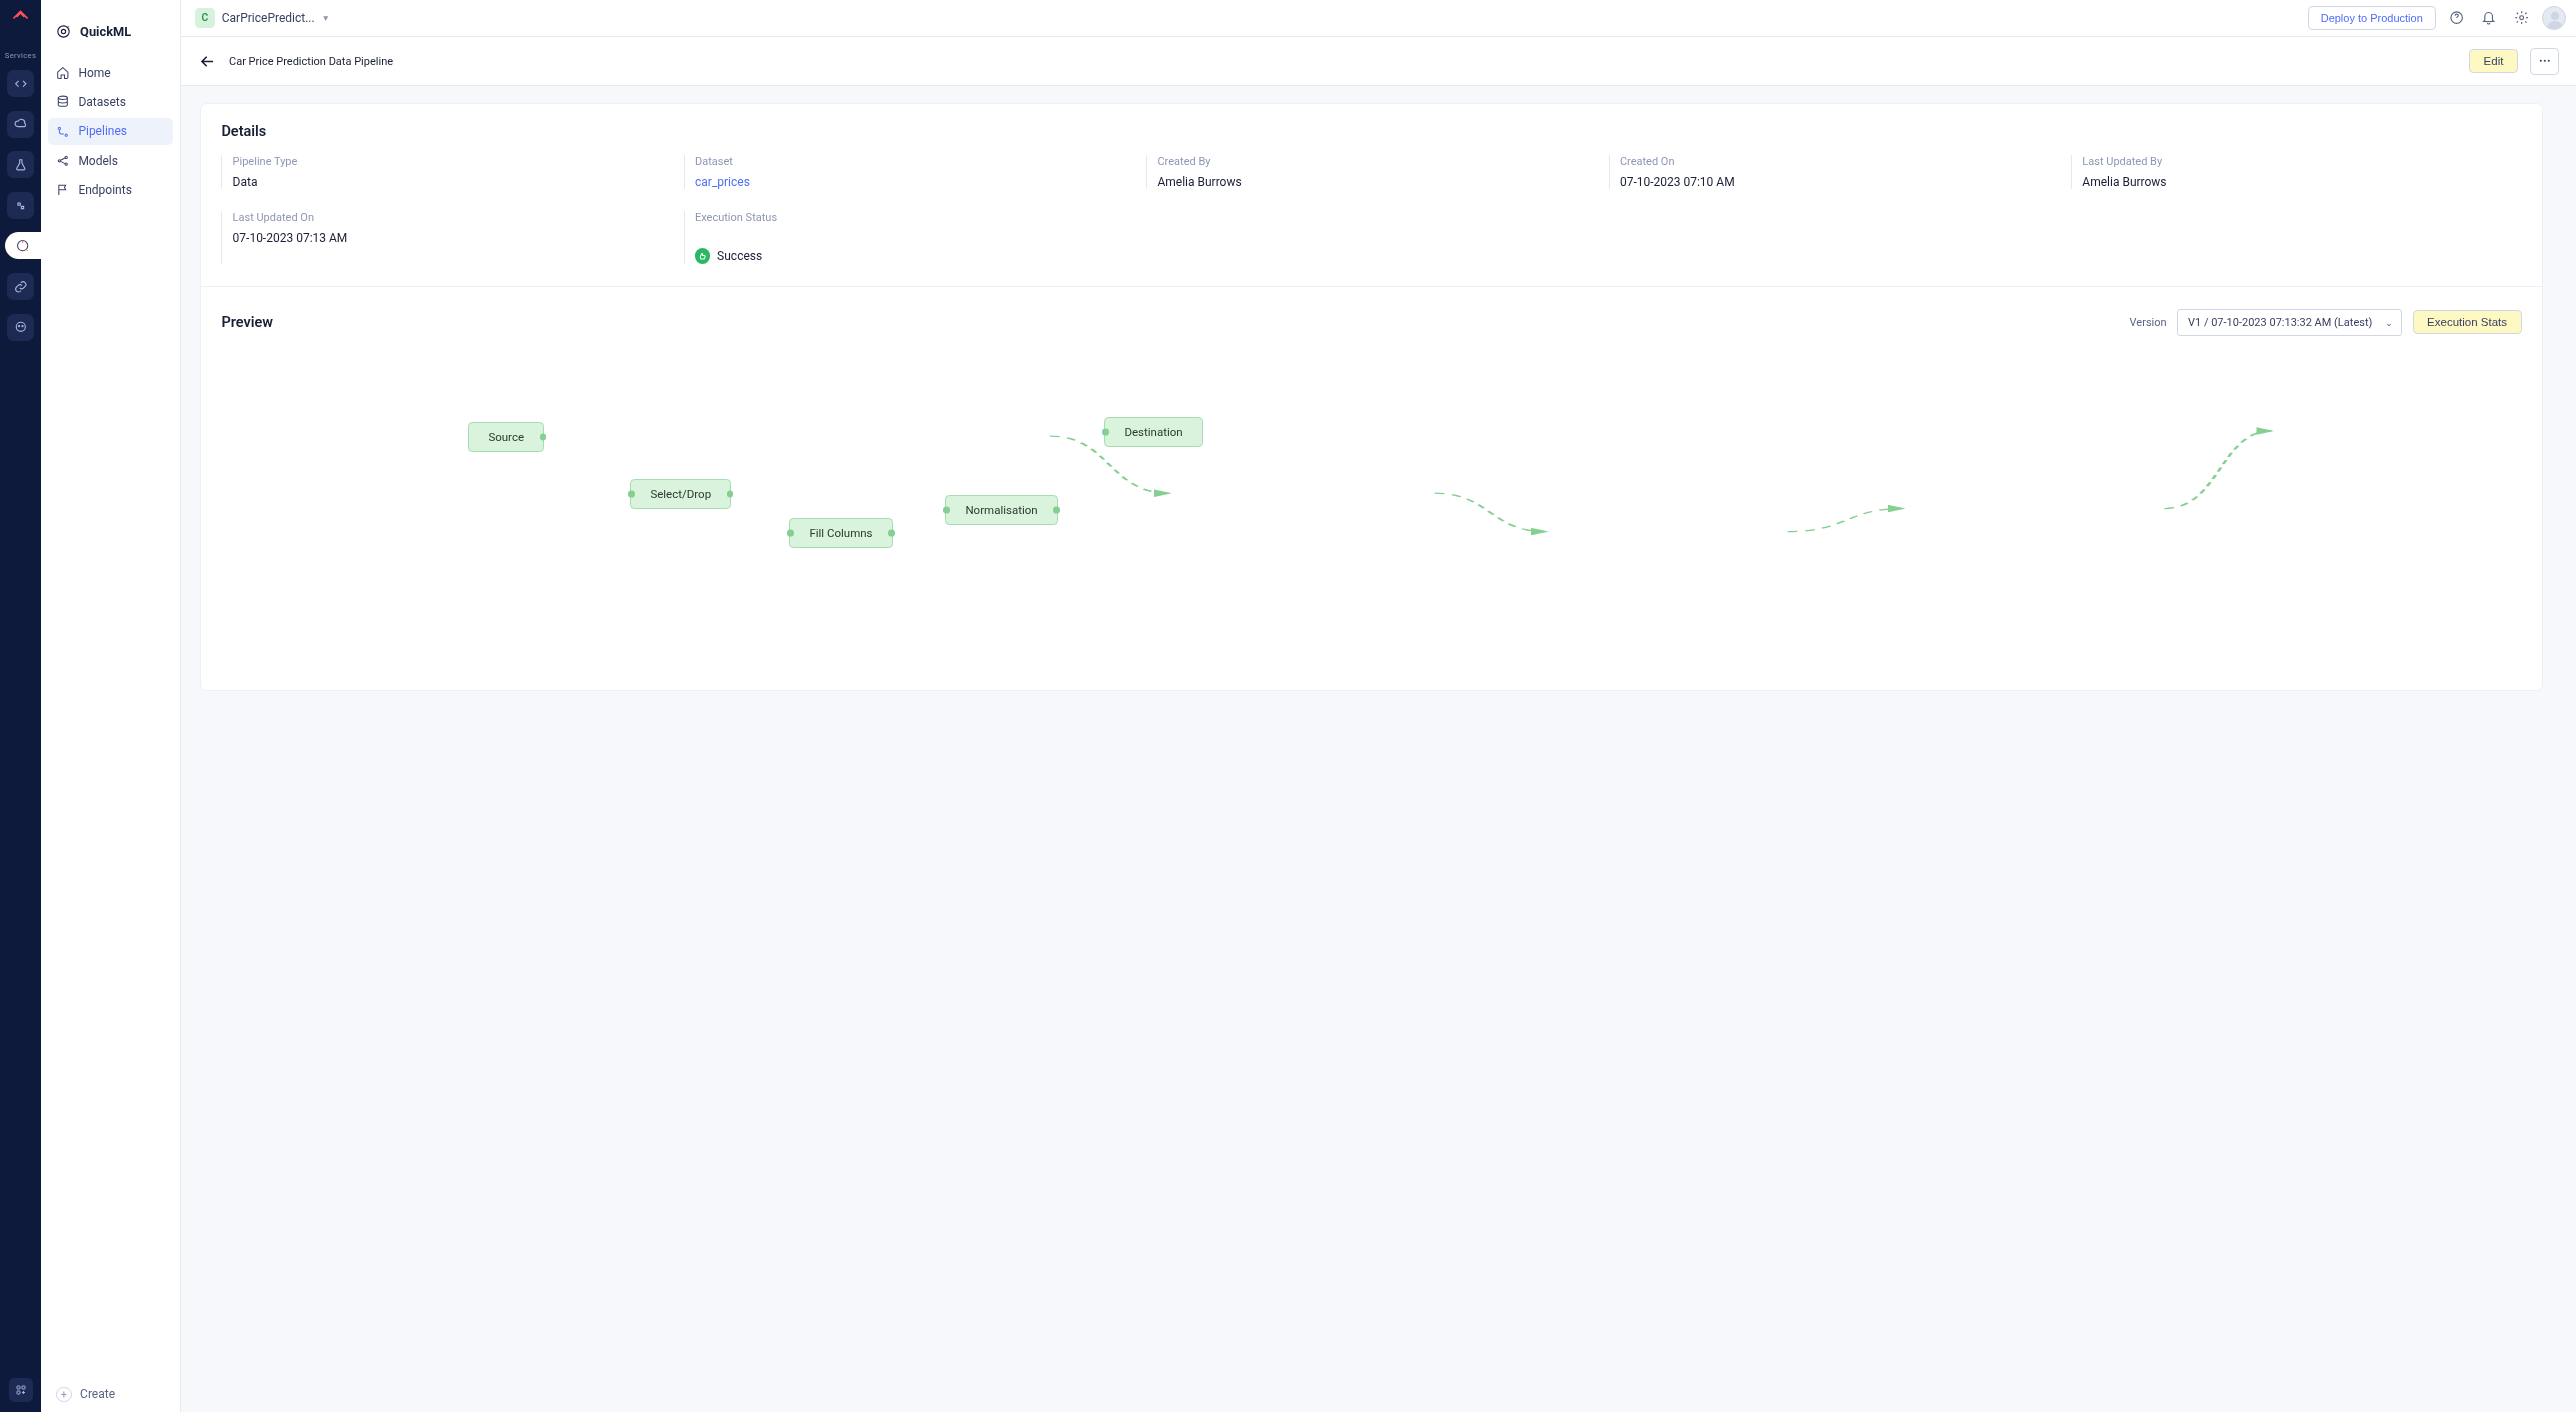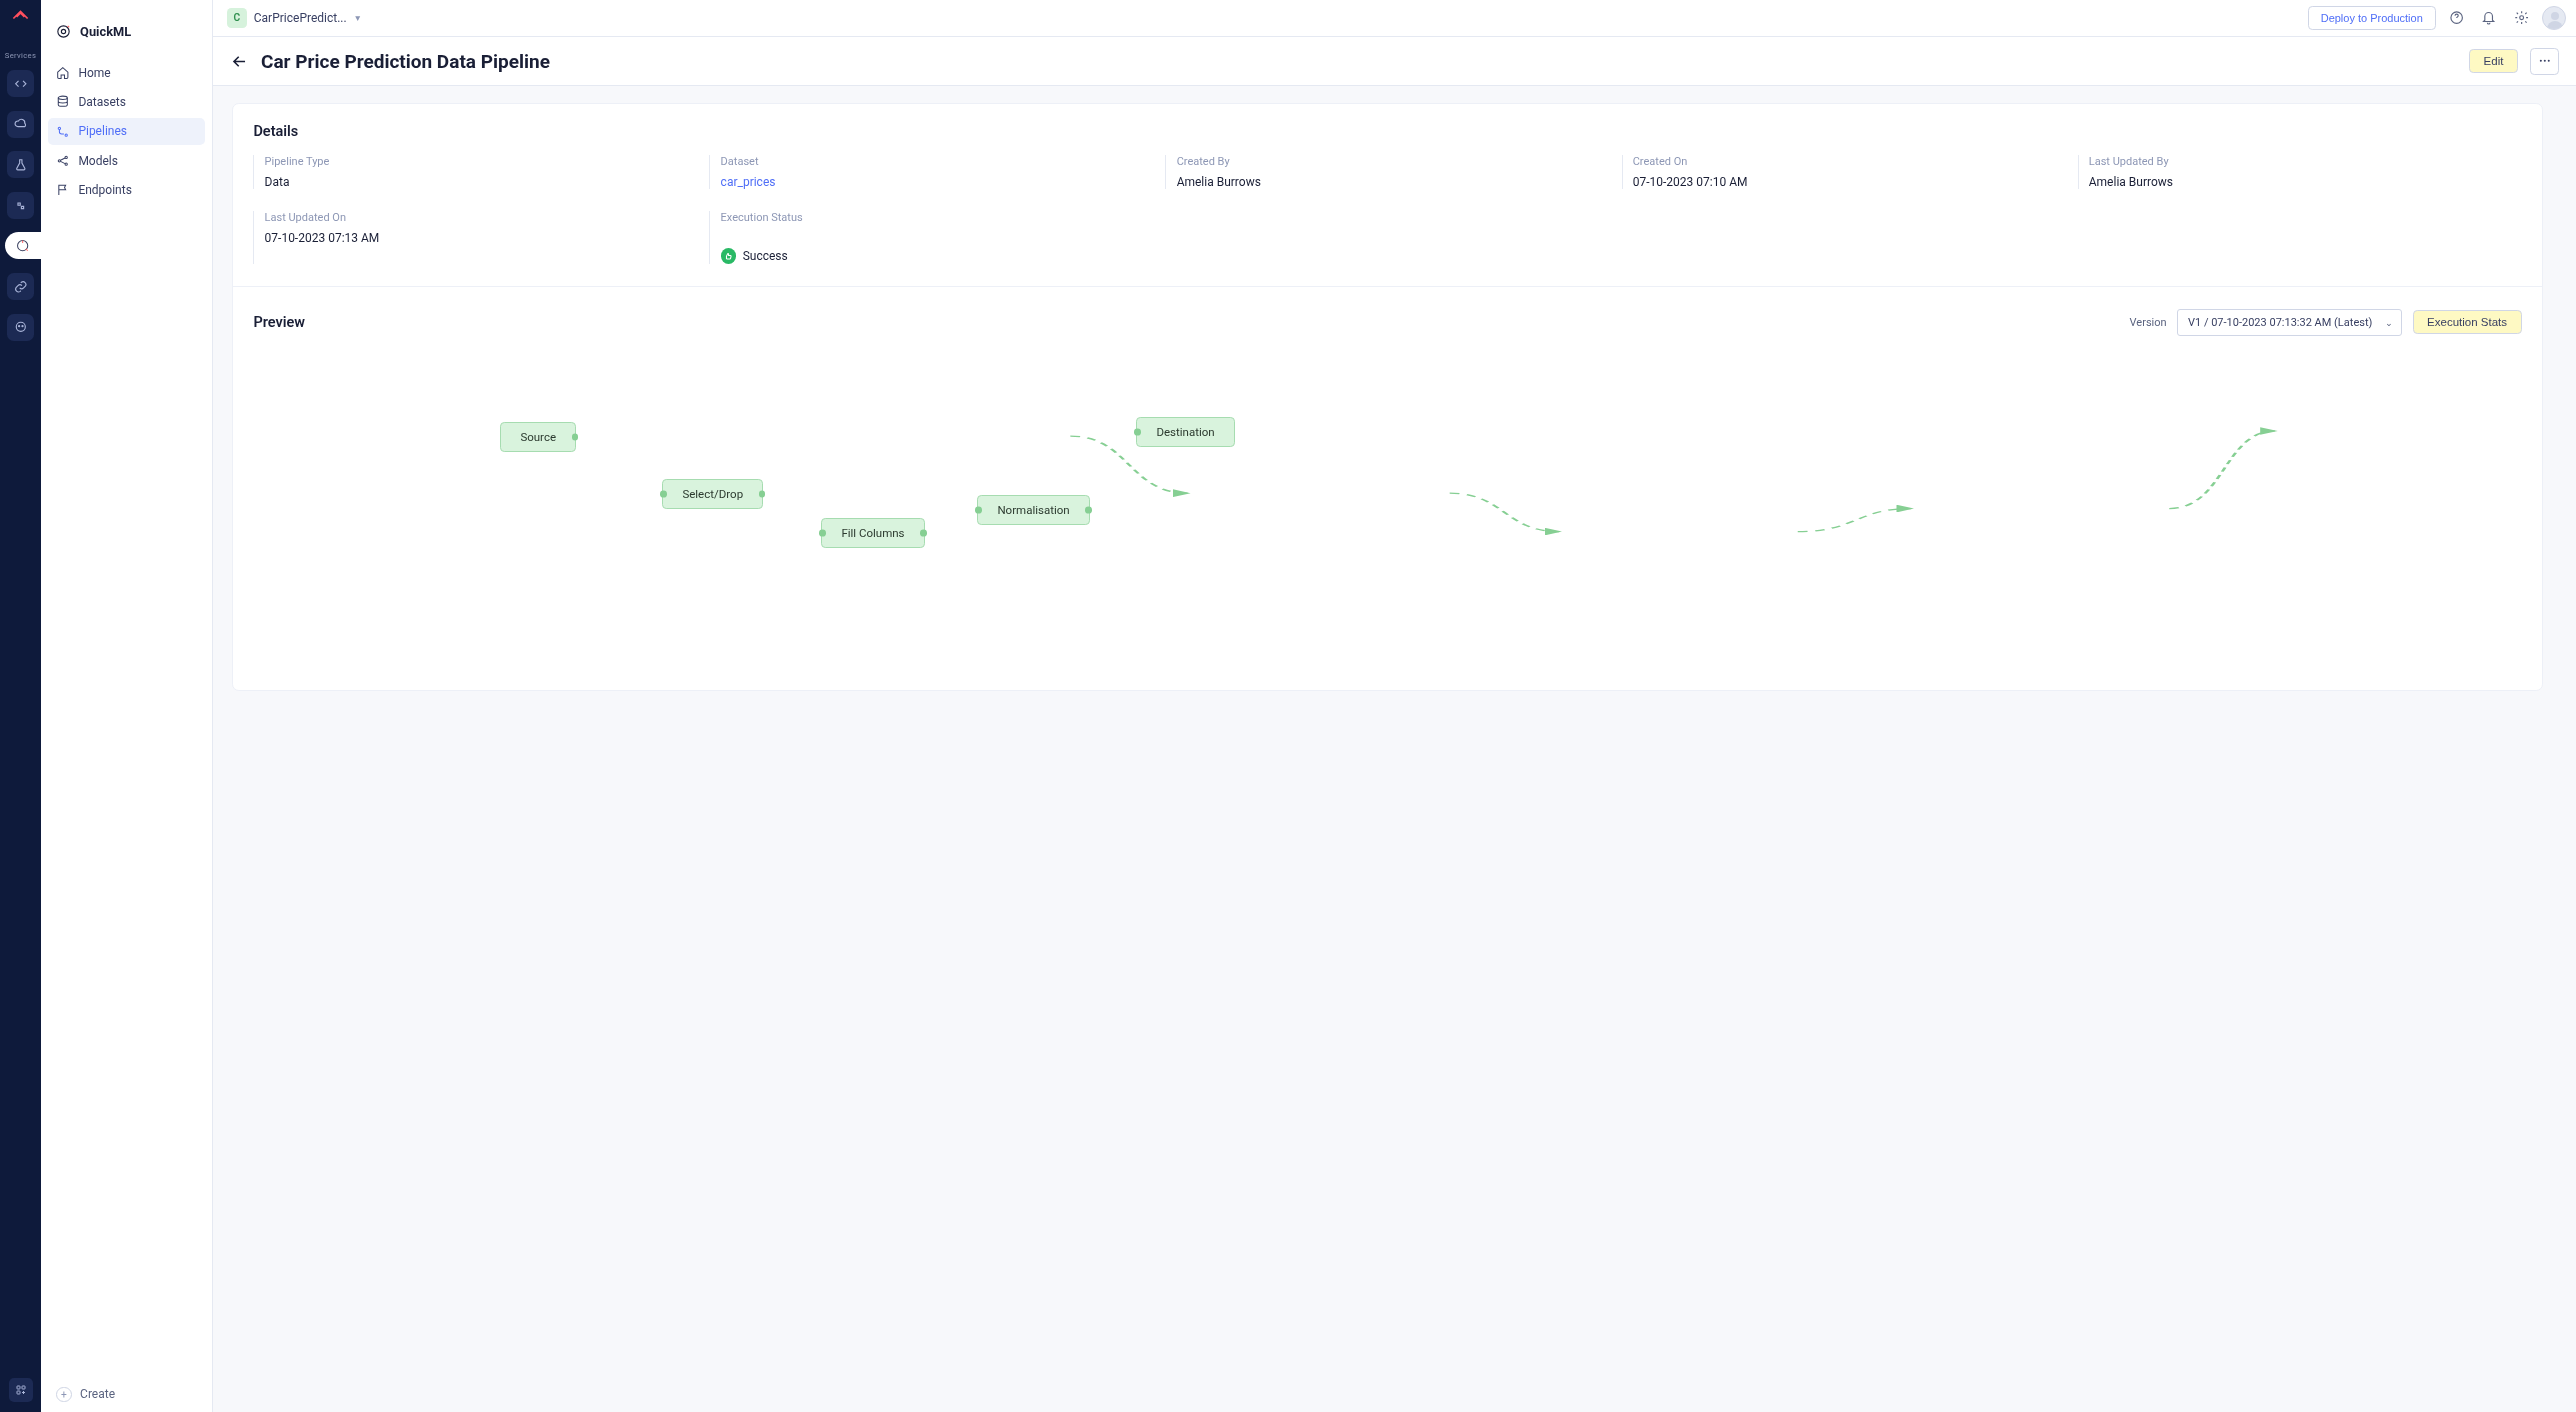--- a/index.html
+++ b/index.html
@@ -55,21 +55,21 @@
     width: 24px; height: 24px;
     border-radius: 5.1px;
     background: #1c2a54;
     display: flex; align-items: center; justify-content: center;
     color: #aab5d9;
     cursor: pointer;
   }
 
   
   .sidebar {
-    width: 172px;
+    width: 140px;
     border-right: 0.9px solid #e5e9f2;
     display: flex;
     flex-direction: column;
     flex-shrink: 0;
   }
   .sidebar .brand {
     height: 37px;
     display: flex; align-items: center;
     padding: 0 13.6px;
     gap: 8.5px;
@@ -160,21 +160,21 @@
 
   
   .page-header {
     height: 49px;
     border-bottom: 0.9px solid #e5e9f2;
     display: flex; align-items: center;
     padding: 0 17px;
     gap: 12px;
   }
   .page-header .back { cursor: pointer; display:flex; align-items:center; color:#1a1f36; }
-  .page-header h1 { font-size: 19px; font-weight: 700; }
+  .page-header h1 { font-size: 11px; font-weight: 400; }
   .page-header .spacer { flex: 1; }
   .btn-secondary {
     border: 0.9px solid #d0d6e6;
     background: #fef9c3;
     color: #394063;
     font-size: 11.5px;
     padding: 5.1px 13.6px;
     border-radius: 4.3px;
     cursor: pointer;
   }

